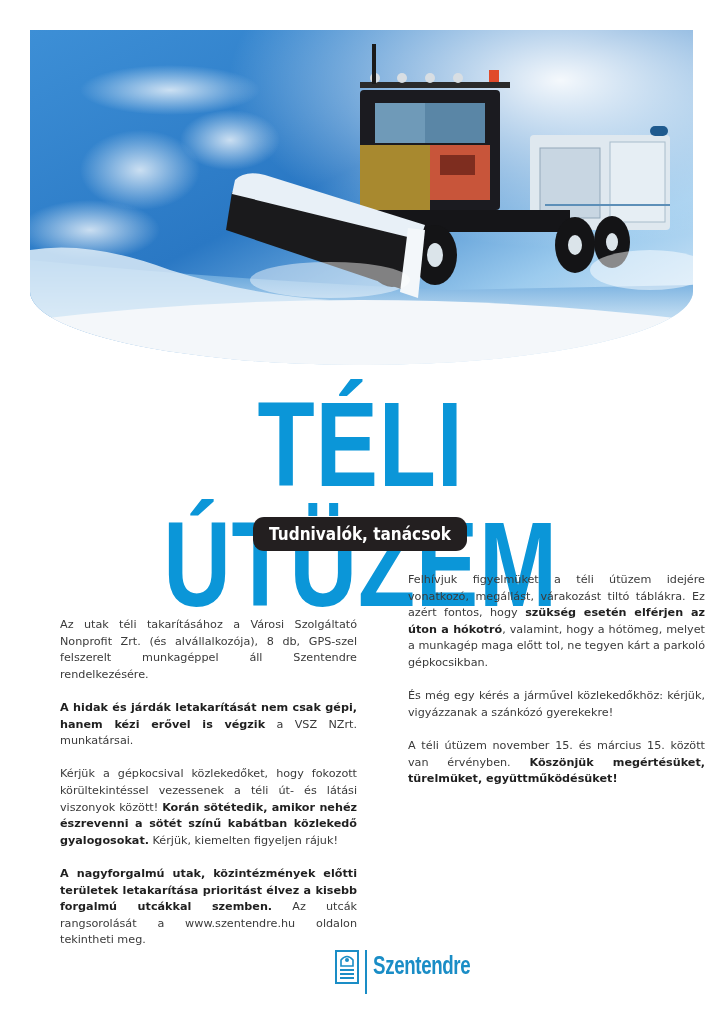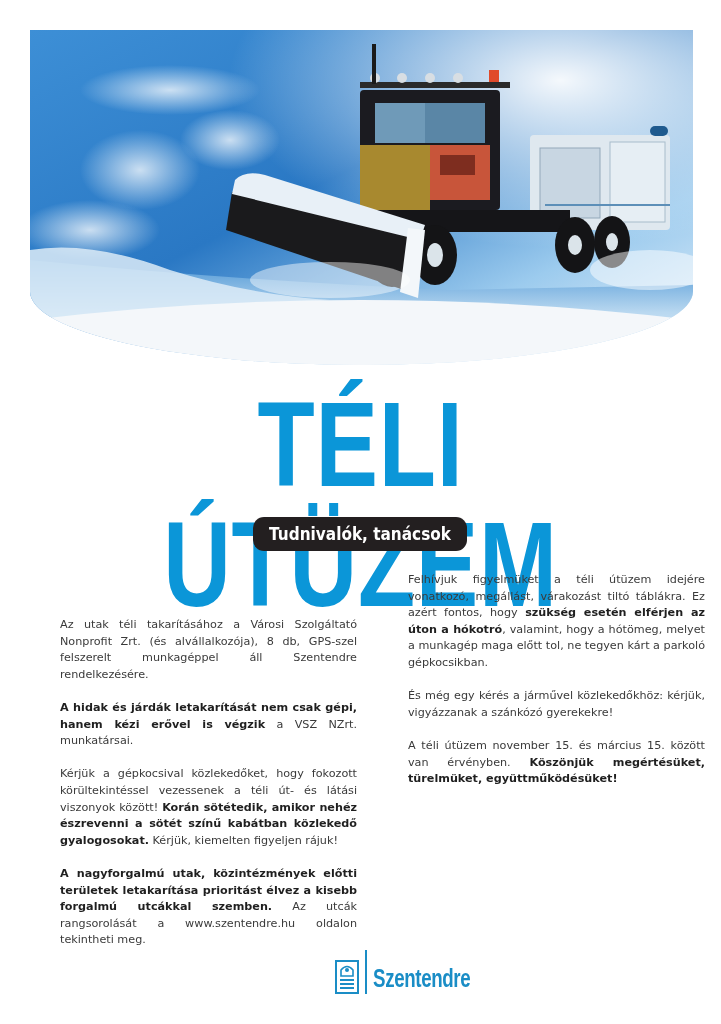--- a/index.html
+++ b/index.html
@@ -41,21 +41,21 @@
     text-align: justify;
   }
   .col.left { left: 60px; margin-top: 45px; }
   .col.right { left: 370px; margin-left: 38px; }
   .col p { margin-bottom: 16.6px; }
   .col b { color: #1f1f1f; font-weight: bold; }
 
   
   .logo {
     position: absolute; left: 300px; top: 950px; height: 44px;
-    display: flex; align-items: flex-end; gap: 6px; padding-left: 35px;
+    display: flex; align-items: flex-start; gap: 6px; padding-left: 35px;
   }
   .logo-mark { width: 24px; height: 34px; }
   .logo-divider { width: 1.5px; height: 44px; background: #1a8dc6; }
   .logo-text {
     font-family: "Liberation Sans", sans-serif; font-weight: bold;
     font-size: 26px; color: #1a8dc6; letter-spacing: -0.5px;
     display: inline-block; transform: scaleX(0.72); transform-origin: left center;
   }
 </style>
 </head>

